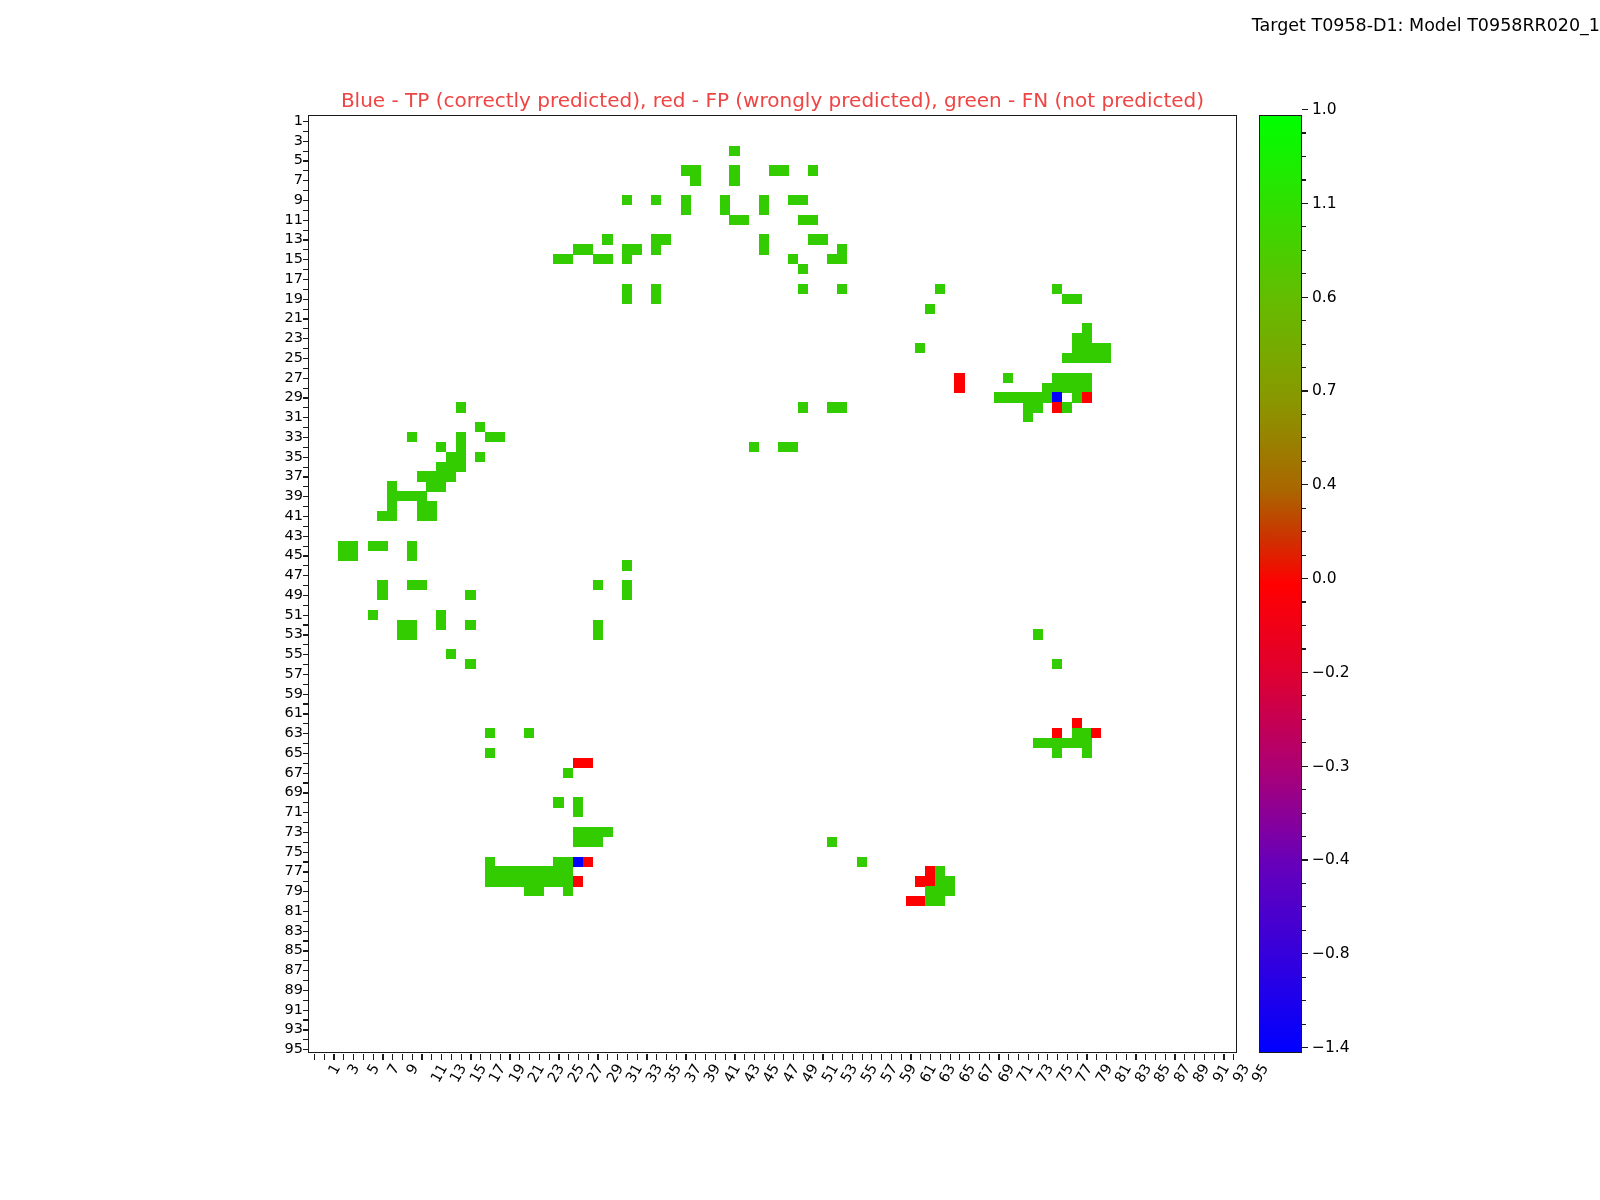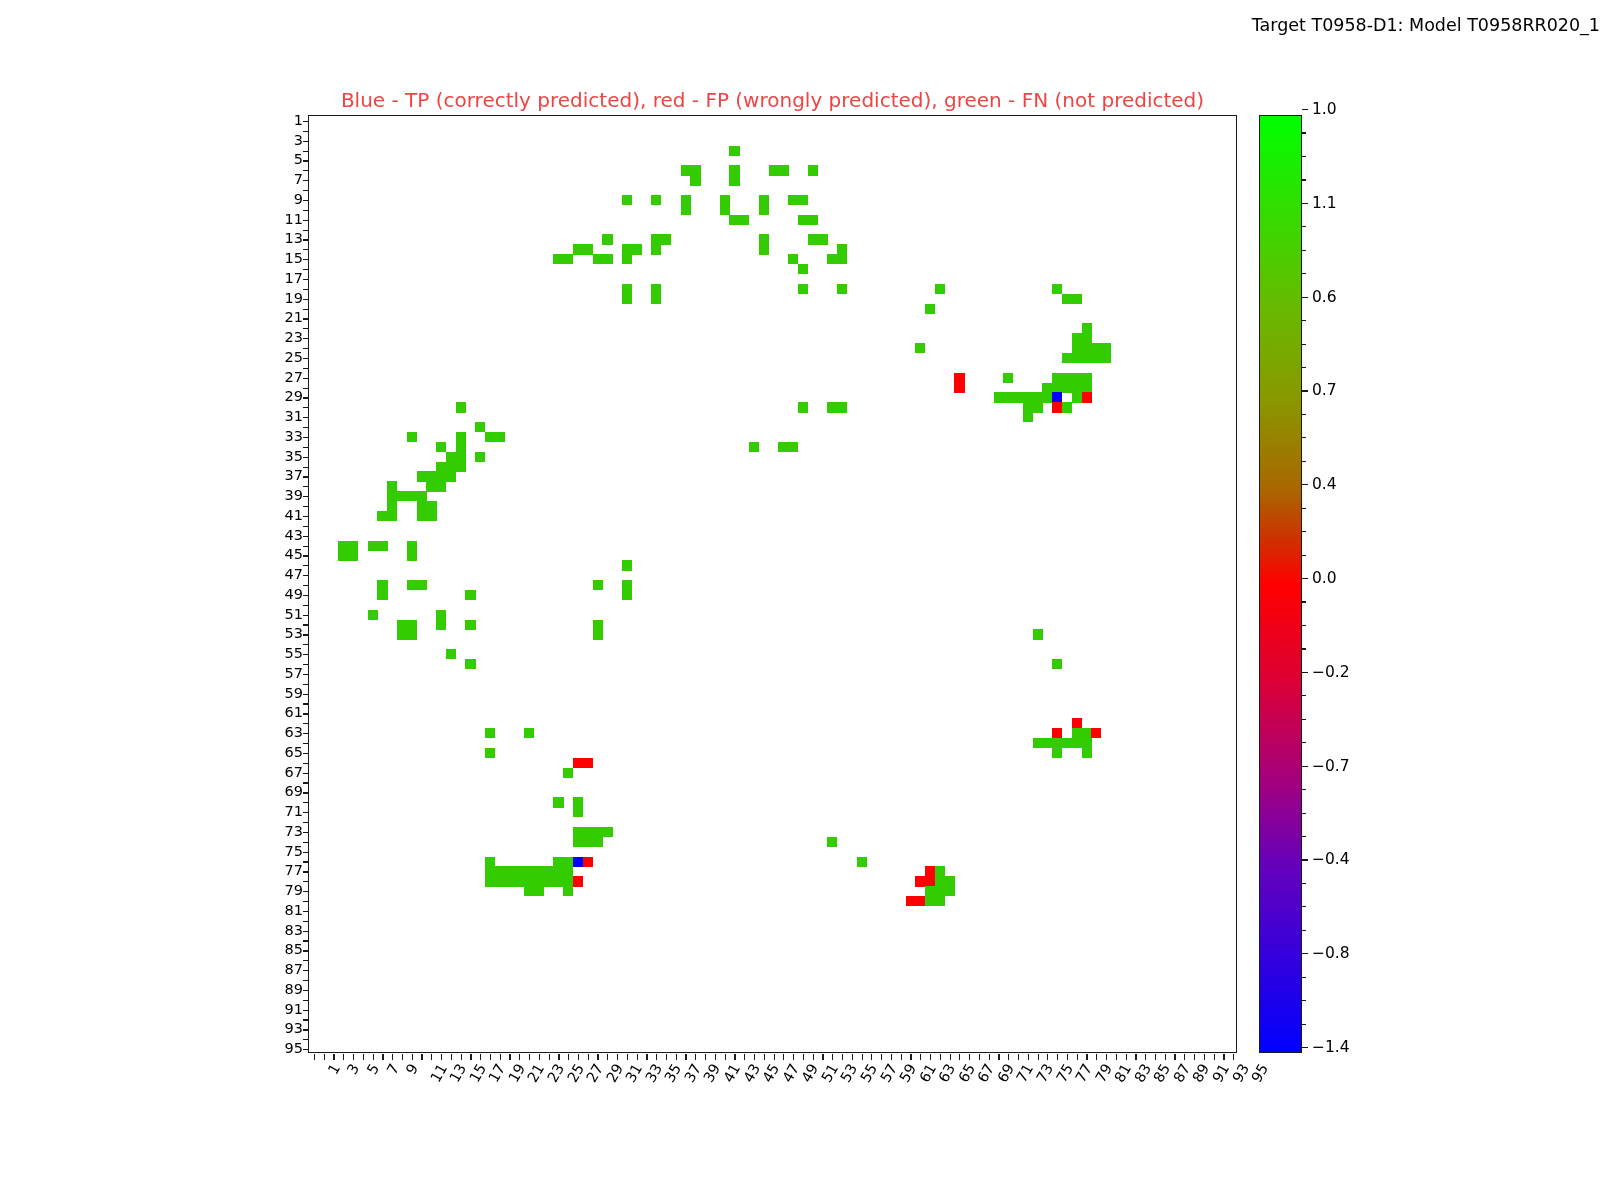--- a/index.html
+++ b/index.html
@@ -704,21 +704,21 @@
       <div class="cblabel" style="top: 187.6px;">0.6</div>
       <div class="cbtick" style="top: 281.4px;"></div>
       <div class="cblabel" style="top: 281.4px;">0.7</div>
       <div class="cbtick" style="top: 375.2px;"></div>
       <div class="cblabel" style="top: 375.2px;">0.4</div>
       <div class="cbtick" style="top: 469px;"></div>
       <div class="cblabel" style="top: 469px;">0.0</div>
       <div class="cbtick" style="top: 562.8px;"></div>
       <div class="cblabel" style="top: 562.8px;">−0.2</div>
       <div class="cbtick" style="top: 656.6px;"></div>
-      <div class="cblabel" style="top: 656.6px;">−0.7</div>
+      <div class="cblabel" style="top: 656.6px;">−0.3</div>
       <div class="cbtick" style="top: 750.4px;"></div>
       <div class="cblabel" style="top: 750.4px;">−0.4</div>
       <div class="cbtick" style="top: 844.2px;"></div>
       <div class="cblabel" style="top: 844.2px;">−0.8</div>
       <div class="cbtick" style="top: 938px;"></div>
       <div class="cblabel" style="top: 938px;">−1.4</div>
       <div class="cbtick" style="top: 0px; width: 4px;"></div>
       <div class="cbtick" style="top: 23.45px; width: 4px;"></div>
       <div class="cbtick" style="top: 46.9px; width: 4px;"></div>
       <div class="cbtick" style="top: 70.35px; width: 4px;"></div>

